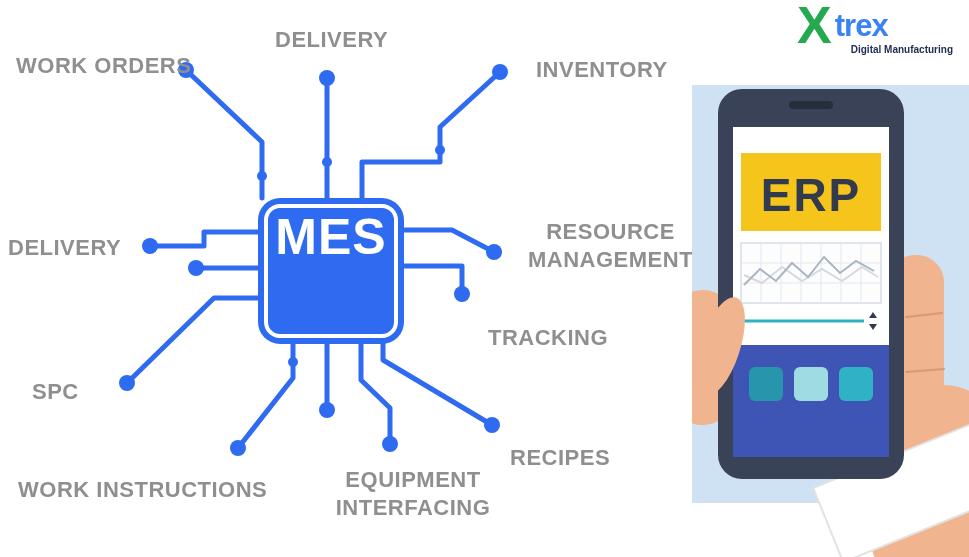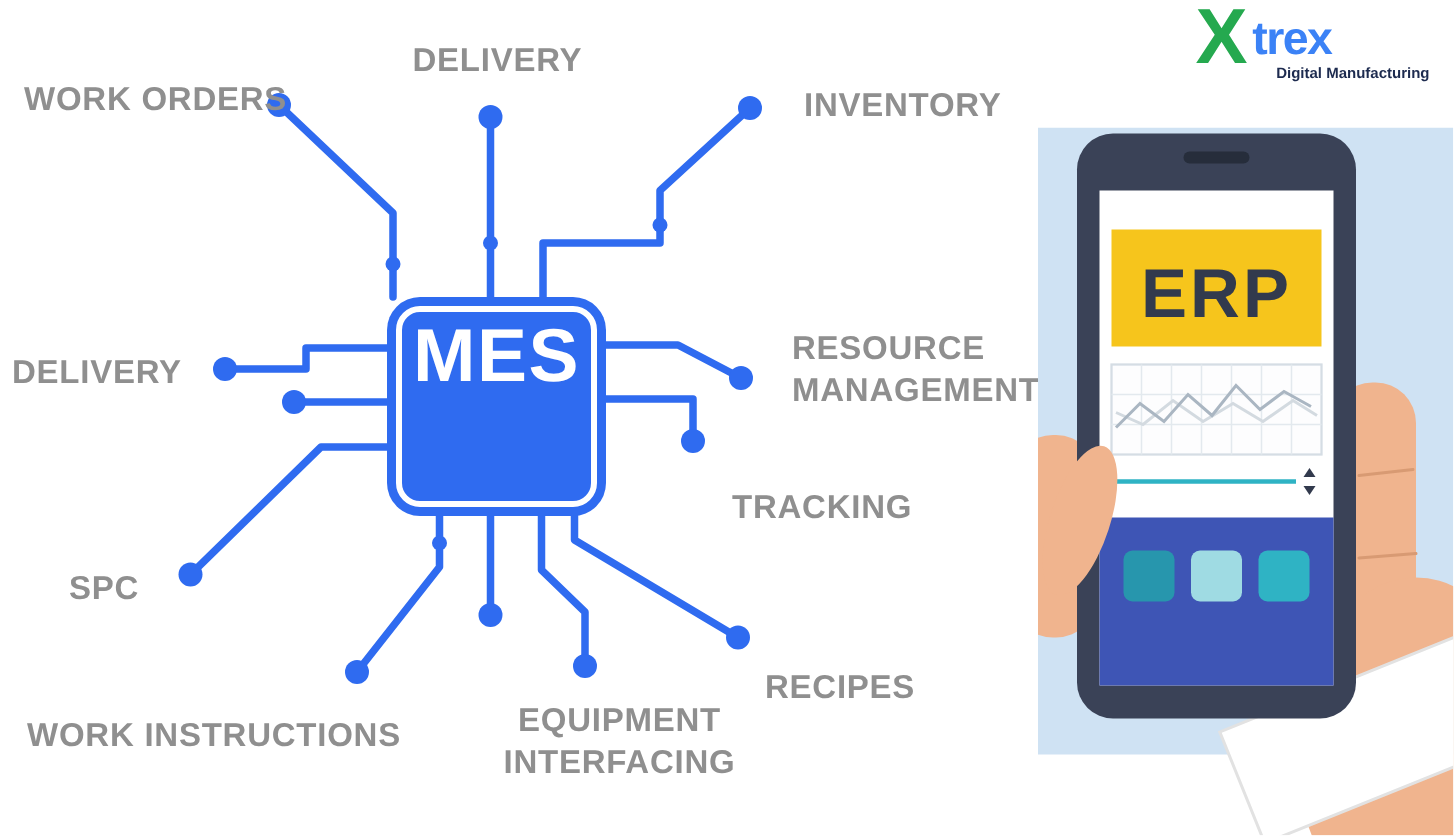--- a/index.html
+++ b/index.html
@@ -7,21 +7,21 @@
     position:relative;width:969px;height:557px;background:#ffffff;
     font-family:"Liberation Sans",sans-serif;overflow:hidden;
   }
   
   .diagram{position:absolute;left:0;top:0;width:690px;height:557px;}
   .circuit{position:absolute;left:0;top:0;}
   .node{
     position:absolute;color:#8f8f8f;font-weight:700;font-size:22px;
     letter-spacing:.5px;line-height:1.28;white-space:nowrap;
   }
-  .node span{display:block;}
+  .node span{display:block;text-align:center;}
   .node-equipment{width:170px;text-align:center;}
   .mes-box{
     position:absolute;left:264px;top:204px;width:126px;height:126px;
     background:#2f6bf0;border:4px solid #ffffff;border-radius:16px;
     box-shadow:0 0 0 6px #2f6bf0;
     display:flex;align-items:flex-start;justify-content:center;
     color:#ffffff;font-size:50px;font-weight:700;letter-spacing:1px;
   }
   
   .logo{position:absolute;right:16px;top:2px;display:flex;align-items:flex-start;}
@@ -78,21 +78,21 @@
     <div class="node" style="left:275px;top:26px">DELIVERY</div>
     <div class="node" style="left:536px;top:56px">INVENTORY</div>
     <div class="node" style="left:8px;top:234px">DELIVERY</div>
 
     <div class="node" style="left:528px;top:218px">
       <span>RESOURCE</span>
       <span>MANAGEMENT</span>
     </div>
 
     <div class="node" style="left:488px;top:324px">TRACKING</div>
-    <div class="node" style="left:46px;top:378px">SPC</div>
+    <div class="node" style="left:32px;top:378px">SPC</div>
     <div class="node" style="left:18px;top:476px">WORK INSTRUCTIONS</div>
 
     <div class="node node-equipment" style="left:328px;top:466px">
       <span>EQUIPMENT</span>
       <span>INTERFACING</span>
     </div>
 
     <div class="node" style="left:510px;top:444px">RECIPES</div>
 
     <div class="mes-box">

